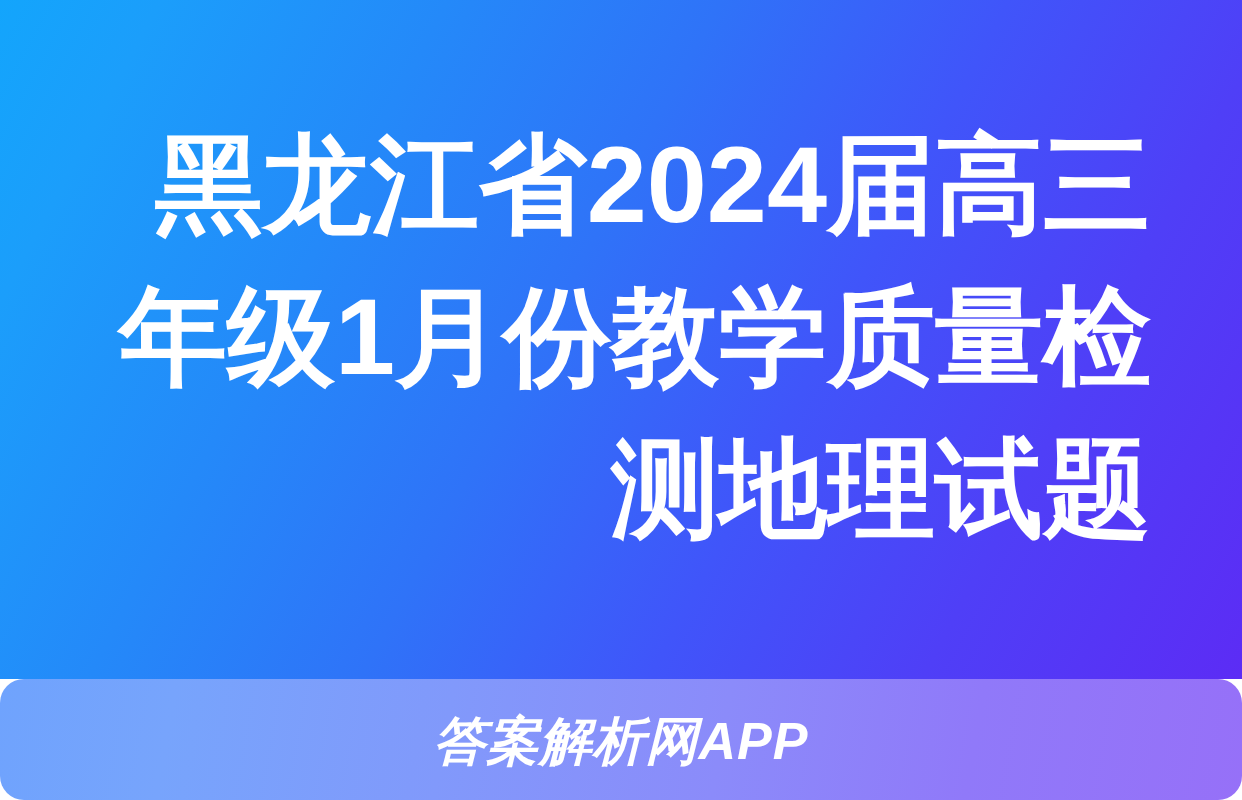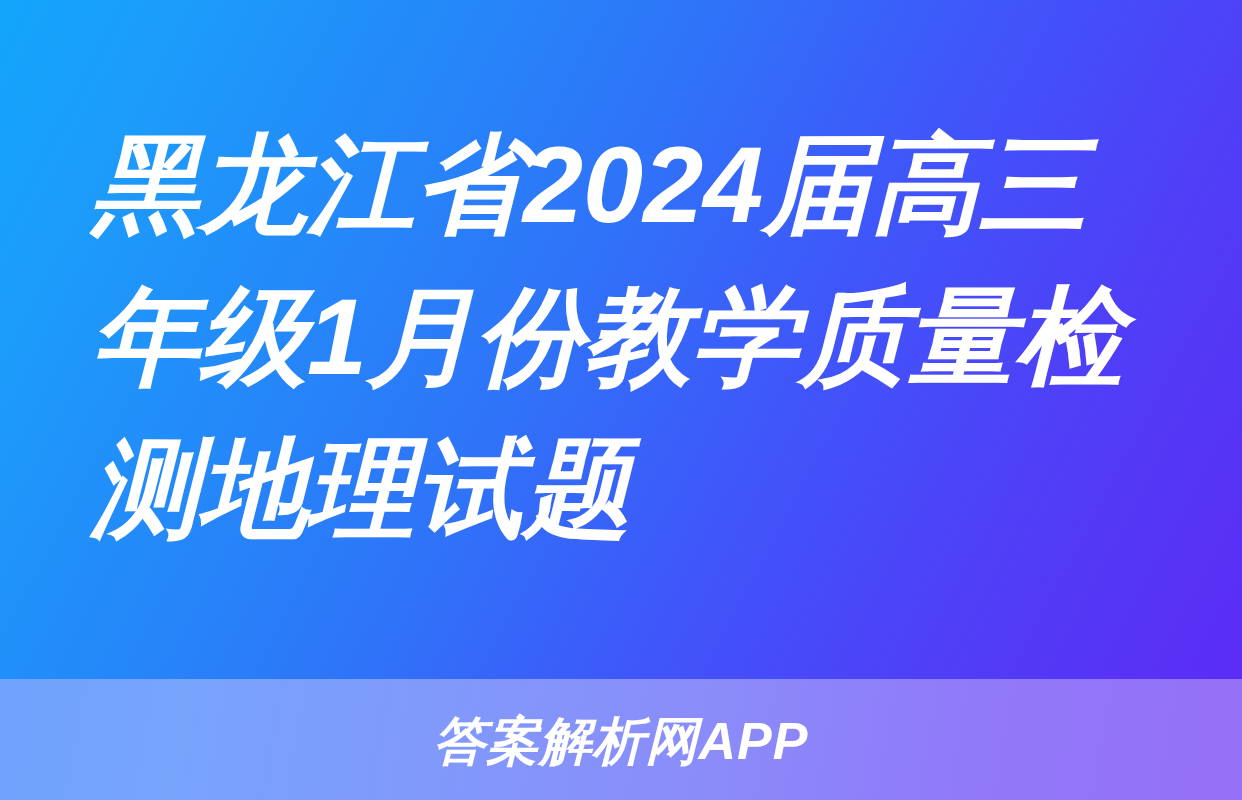--- a/index.html
+++ b/index.html
@@ -32,25 +32,24 @@
         #4f3ff7 80%,
         #5c2cf5 100%);
     display: flex;
     align-items: center;
     justify-content: center;
   }
 
   
   .title-block {
     width: 1060px;
-    text-align: left;
+    text-align: right;
     color: #ffffff;
     font-size: 108px;
     font-weight: bold;
-    font-style: italic;
     line-height: 152px;
     letter-spacing: 0px;
     white-space: pre-wrap;
     text-rendering: geometricPrecision;
     -webkit-font-smoothing: antialiased;
     transform: translateY(-3px);
   }
 
   
   .footer-band {
@@ -62,20 +61,21 @@
     background: linear-gradient(100deg,
         #6fa3fd 0%,
         #77a4fc 14%,
         #8199fb 36%,
         #8b8bfa 58%,
         #9079f9 78%,
         #9670f8 100%);
     display: flex;
     align-items: center;
     justify-content: center;
+    border-radius: 24px;
   }
 
   .watermark {
     color: #ffffff;
     font-size: 52px;
     font-weight: bold;
     font-style: italic;
     letter-spacing: 1px;
     line-height: 1;
     transform: translateY(1px);

